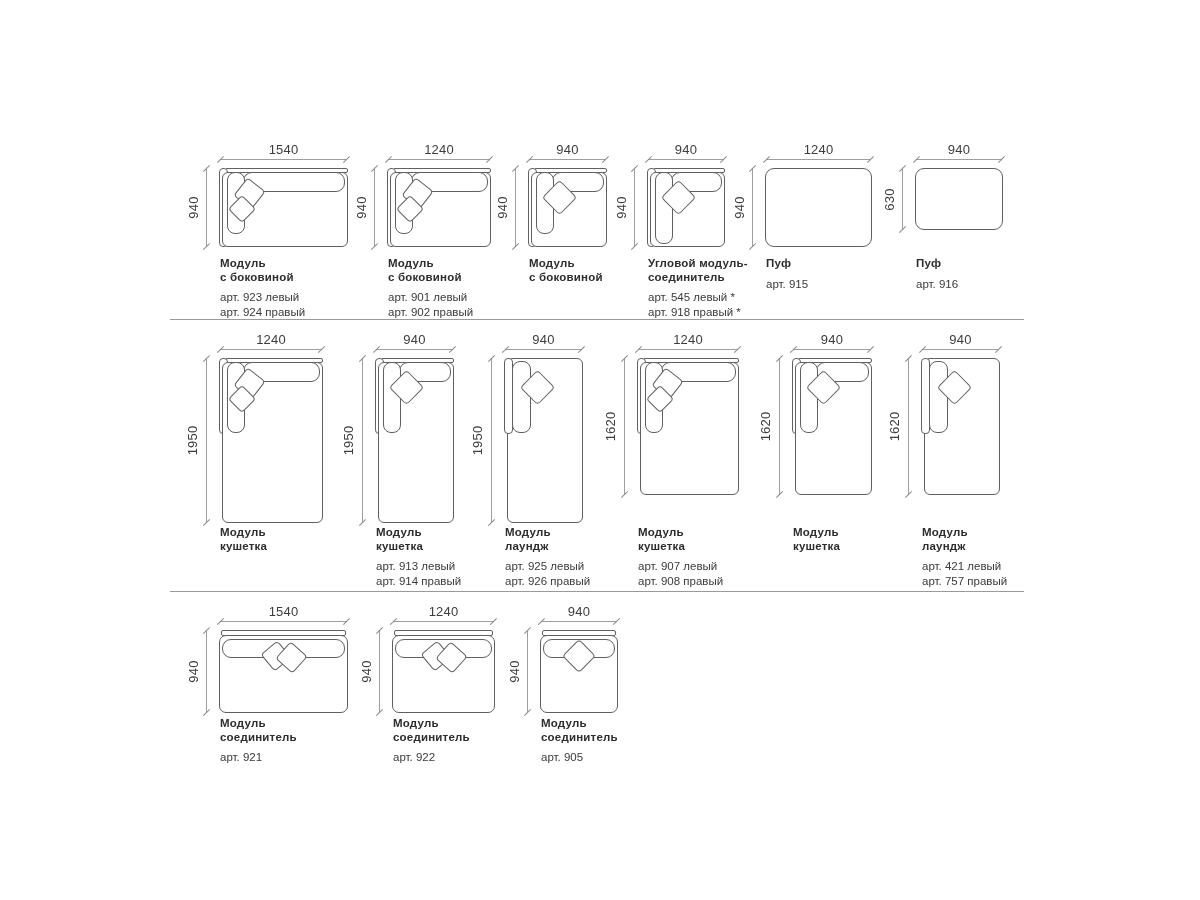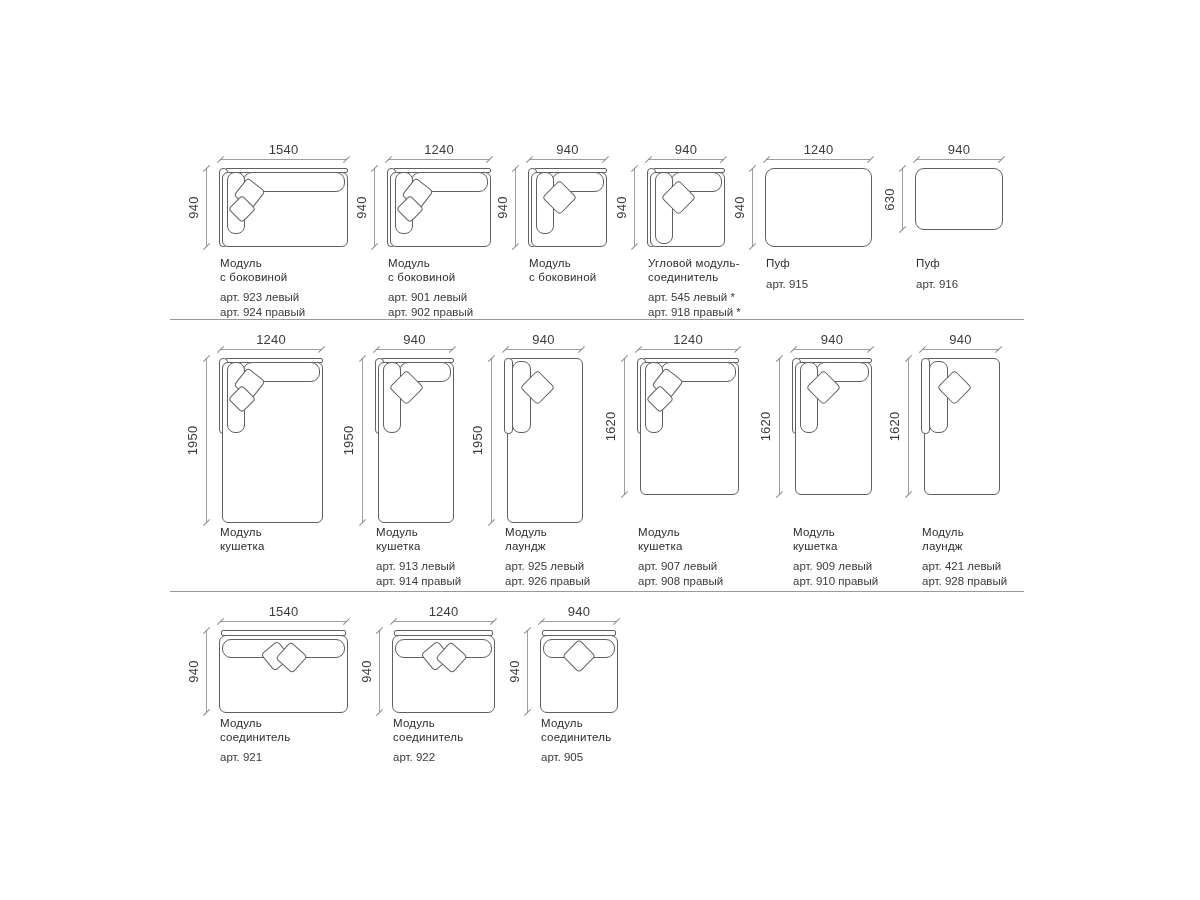--- a/index.html
+++ b/index.html
@@ -25,21 +25,21 @@
   .vdim-num span{transform:rotate(-90deg);white-space:nowrap;display:block;}
   .draw{position:absolute;}
   .part{position:absolute;background:#ffffff;border:1px solid #606060;box-sizing:border-box;}
   .body{border-radius:6px;}
   .rail{border-radius:2px;}
   .strip{border-radius:4px;}
   .backrest{border-radius:9px;}
   .cushion{border-radius:8px;}
   .pillow{border-radius:4px;}
   .label{position:absolute;width:160px;}
-  .label .nm{font-size:11.5px;font-weight:normal;color:#2d2d2d;line-height:13.5px;letter-spacing:0.2px;}
+  .label .nm{font-size:11.5px;font-weight:bold;color:#2d2d2d;line-height:13.5px;letter-spacing:0.2px;}
   .label .art{font-size:11.5px;color:#3a3a3a;line-height:15px;}
   .label .art-block{margin-top:6px;}
 </style>
 </head>
 <body>
 
 <div class="canvas">
   <div id="modules-root">
       <div class="divider" style="left: 170px; top: 319px; width: 854px; position: absolute;"></div>
       <div class="divider" style="left: 170px; top: 591px; width: 854px; position: absolute;"></div>
@@ -297,24 +297,20 @@
         <div class="part rail" style="left: 6px; top: 0px; width: 74px; height: 5px;"></div>
         <div class="part strip" style="left: 0px; top: 0px; width: 9px; height: 76px;"></div>
         <div class="part body" style="left: 3px; top: 4px; width: 77px; height: 133px;"></div>
         <div class="part backrest" style="left: 24px; top: 4px; width: 53px; height: 20px;"></div>
         <div class="part cushion" style="left: 8px; top: 4px; width: 18px; height: 71px;"></div>
         <div class="part pillow" style="left: 18.5px; top: 16.5px; width: 25px; height: 25px; transform: rotate(45deg);"></div>
       </div>
       <div class="label" style="left: 793px; top: 526px; position: absolute;">
         <div class="nm">Модуль</div>
         <div class="nm">кушетка</div>
-        <div class="art-block">
-          <div class="art">арт. 909 левый</div>
-          <div class="art">арт. 910 правый</div>
-        </div>
       </div>
       <div class="hdim-line" style="left: 922px; top: 349px; width: 77px; position: absolute;"></div>
       <div class="tick" style="left: 918px; top: 349px; position: absolute;"></div>
       <div class="tick" style="left: 994px; top: 349px; position: absolute;"></div>
       <div class="hdim-num" style="left: 921px; top: 332px; width: 79px; position: absolute;">940</div>
       <div class="vdim-line" style="left: 908px; top: 359px; height: 135px; position: absolute;"></div>
       <div class="tick" style="left: 904px; top: 358px; position: absolute;"></div>
       <div class="tick" style="left: 904px; top: 494px; position: absolute;"></div>
       <div class="vdim-num" style="left: 885px; top: 358px; width: 20px; height: 137px; position: absolute;">
         <span>1620</span>
@@ -323,21 +319,21 @@
         <div class="part body" style="left: 3px; top: 0px; width: 76px; height: 137px;"></div>
         <div class="part strip" style="left: 0px; top: 0px; width: 9px; height: 76px;"></div>
         <div class="part cushion" style="left: 8px; top: 3px; width: 19px; height: 72px;"></div>
         <div class="part pillow" style="left: 20.5px; top: 16.5px; width: 25px; height: 25px; transform: rotate(45deg);"></div>
       </div>
       <div class="label" style="left: 922px; top: 526px; position: absolute;">
         <div class="nm">Модуль</div>
         <div class="nm">лаундж</div>
         <div class="art-block">
           <div class="art">арт. 421 левый</div>
-          <div class="art">арт. 928 правый</div>
+          <div class="art">арт. 757 правый</div>
         </div>
       </div>
       <div class="hdim-line" style="left: 220px; top: 621px; width: 127px; position: absolute;"></div>
       <div class="tick" style="left: 216px; top: 621px; position: absolute;"></div>
       <div class="tick" style="left: 342px; top: 621px; position: absolute;"></div>
       <div class="hdim-num" style="left: 219px; top: 604px; width: 129px; position: absolute;">1540</div>
       <div class="vdim-line" style="left: 206px; top: 631px; height: 81px; position: absolute;"></div>
       <div class="tick" style="left: 202px; top: 630px; position: absolute;"></div>
       <div class="tick" style="left: 202px; top: 712px; position: absolute;"></div>
       <div class="vdim-num" style="left: 183px; top: 630px; width: 20px; height: 83px; position: absolute;">

